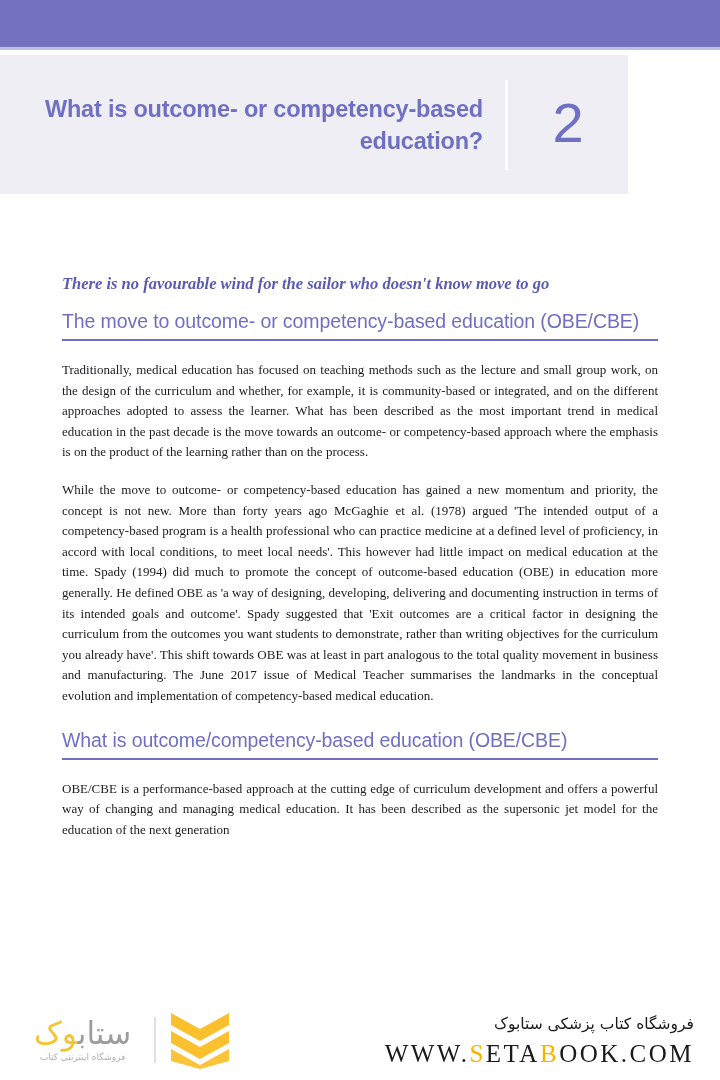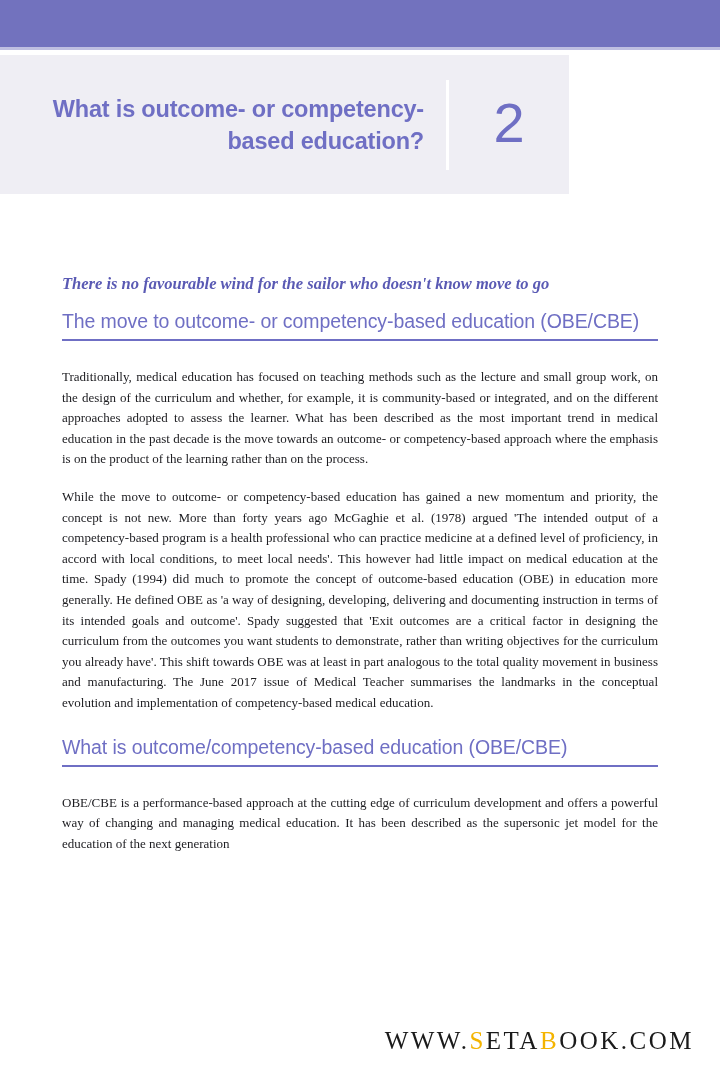--- a/index.html
+++ b/index.html
@@ -33,21 +33,21 @@
     height: 3px;
     background: #8a8ac9;
     opacity: .55;
   }
 
   
   .chapter-band {
     position: absolute;
     left: 0;
     top: 55px;
-    width: 569px;
+    width: 628px;
     height: 139px;
     background: #efeef4;
     display: flex;
     align-items: center;
   }
 
   .chapter-title {
     flex: 1 1 auto;
     text-align: right;
     padding-right: 22px;
@@ -105,21 +105,21 @@
     margin-bottom: 22px;
   }
 
   .section-heading {
     font-family: "Liberation Sans", sans-serif;
     font-size: 19.5px;
     line-height: 25px;
     color: #6f6fc4;
     border-bottom: 2px solid #6f6fc4;
     padding-bottom: 5px;
-    margin-bottom: 26px;
+    margin-bottom: 19px;
     letter-spacing: -0.1px;
   }
 
   .body-para {
     font-family: "Liberation Serif", serif;
     font-size: 13px;
     line-height: 20.6px;
     color: #1c1c20;
     text-align: justify;
     margin-bottom: 17px;
@@ -240,18 +240,35 @@
 
   <div class="section-block second">
     <div class="section-heading">What is outcome/competency-based education (OBE/CBE)</div>
     <p class="body-para">OBE/CBE is a performance-based approach at the cutting edge of curriculum development and offers a powerful way of changing and managing medical education. It has been described as the supersonic jet model for the education of the next generation</p>
   </div>
 
 </div>
 
 <div class="footer">
 
+  <div class="footer-logo">
+    <div class="logo-wordmark">
+      <div class="logo-script"><span>ستاب</span><span class="accent">وک</span></div>
+      <div class="logo-sub">فروشگاه اینترنتی کتاب</div>
+    </div>
+
+    <div class="logo-sep"></div>
+
+    <div class="logo-chevrons">
+      <svg width="62" height="58" viewBox="0 0 62 58" aria-hidden="true">
+        <path d="M2 2 L31 18 L60 2 L60 14 L31 30 L2 14 Z" fill="#fbc02d"></path>
+        <path d="M2 20 L31 36 L60 20 L60 32 L31 48 L2 32 Z" fill="#fbc02d"></path>
+        <path d="M2 38 L31 54 L60 38 L60 50 L31 58 L2 50 Z" fill="#fbc02d" opacity="0.95"></path>
+      </svg>
+    </div>
+  </div>
 
   <div class="footer-text">
+    <div class="footer-persian">فروشگاه کتاب پزشکی ستابوک</div>
     <div class="footer-url"><span>WWW.</span><span class="hl">S</span><span>ETA</span><span class="hl">B</span><span>OOK.COM</span></div>
   </div>
 
 </div>
 
 </body></html>

